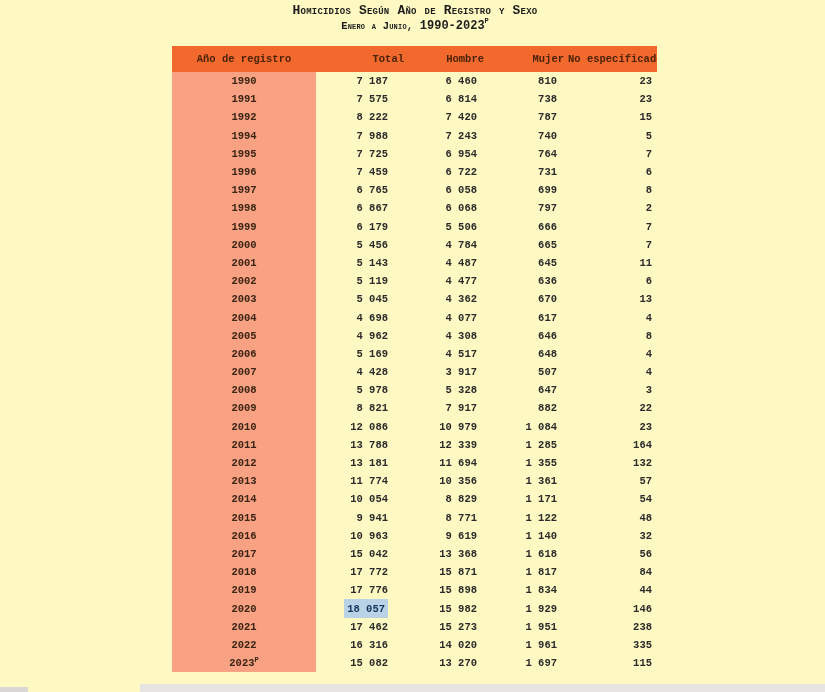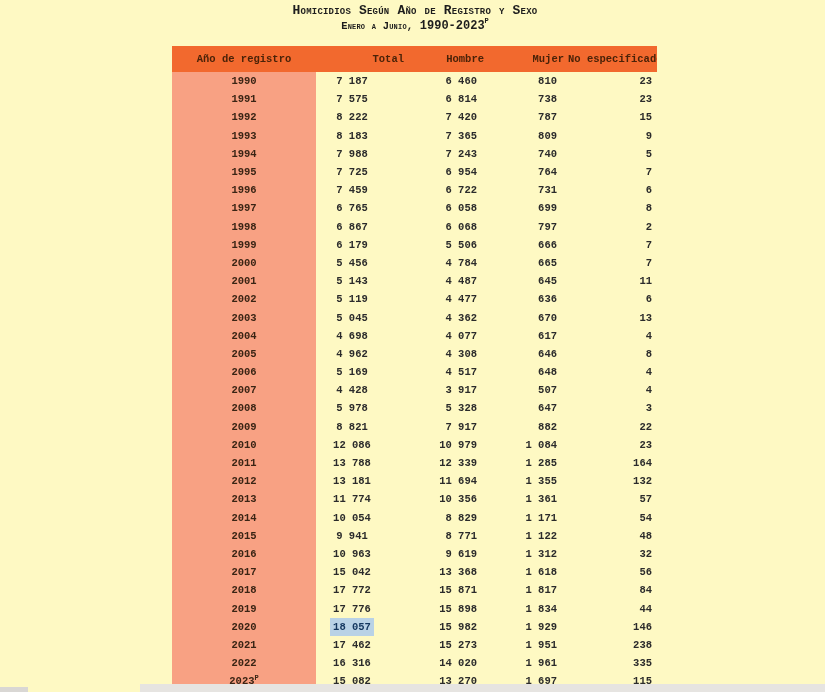--- a/index.html
+++ b/index.html
@@ -52,21 +52,21 @@
     text-align:right;padding-right:4px;
   }
   .data-table thead th.h-year{text-align:center;padding-right:0;}
   .data-table tbody tr{height:18.2px;background:transparent;}
   .data-table td{font-weight:bold;color:var(--body-text);text-align:right;}
   td.c-year{
     background:var(--year-bg);color:var(--year-text);
     text-align:center;font-weight:bold;
   }
   td.c-year sup{font-size:7px;vertical-align:super;line-height:0;}
-  td.c-total{padding-right:20px;text-align:center;}
+  td.c-total{padding-right:20px;}
   td.c-hombre{padding-right:11px;}
   td.c-mujer{padding-right:11px;}
   td.c-noesp{padding-right:5px;margin-top:38px;}
   .hl{
     background:var(--hl-bg);color:var(--hl-text);
     padding:15px 3px;border-radius:1px;
   }
   .bottom-bar{
     position:absolute;left:140px;right:0;bottom:0;height:8px;
     background:var(--edge-bar);
@@ -121,27 +121,20 @@
           <td class="c-noesp">23</td>
         </tr>
         <tr>
           <td class="c-year">1992</td>
           <td class="c-total">8 222</td>
           <td class="c-hombre">7 420</td>
           <td class="c-mujer">787</td>
           <td class="c-noesp">15</td>
         </tr>
         <tr>
-          <td class="c-year">1993</td>
-          <td class="c-total">8 183</td>
-          <td class="c-hombre">7 365</td>
-          <td class="c-mujer">809</td>
-          <td class="c-noesp">9</td>
-        </tr>
-        <tr>
           <td class="c-year">1994</td>
           <td class="c-total">7 988</td>
           <td class="c-hombre">7 243</td>
           <td class="c-mujer">740</td>
           <td class="c-noesp">5</td>
         </tr>
         <tr>
           <td class="c-year">1995</td>
           <td class="c-total">7 725</td>
           <td class="c-hombre">6 954</td>
@@ -285,21 +278,21 @@
           <td class="c-year">2015</td>
           <td class="c-total">9 941</td>
           <td class="c-hombre">8 771</td>
           <td class="c-mujer">1 122</td>
           <td class="c-noesp">48</td>
         </tr>
         <tr>
           <td class="c-year">2016</td>
           <td class="c-total">10 963</td>
           <td class="c-hombre">9 619</td>
-          <td class="c-mujer">1 312</td>
+          <td class="c-mujer">1 140</td>
           <td class="c-noesp">32</td>
         </tr>
         <tr>
           <td class="c-year">2017</td>
           <td class="c-total">15 042</td>
           <td class="c-hombre">13 368</td>
           <td class="c-mujer">1 618</td>
           <td class="c-noesp">56</td>
         </tr>
         <tr>

